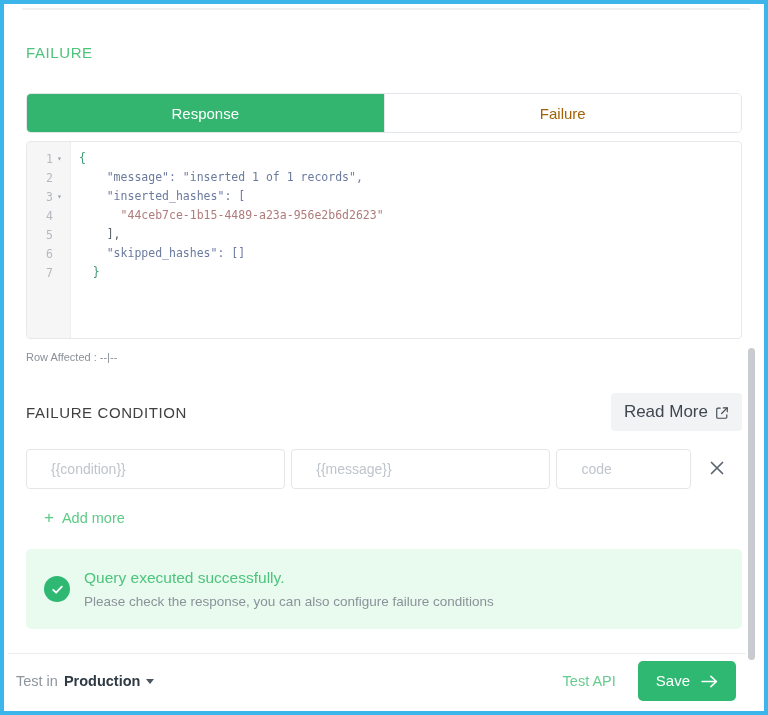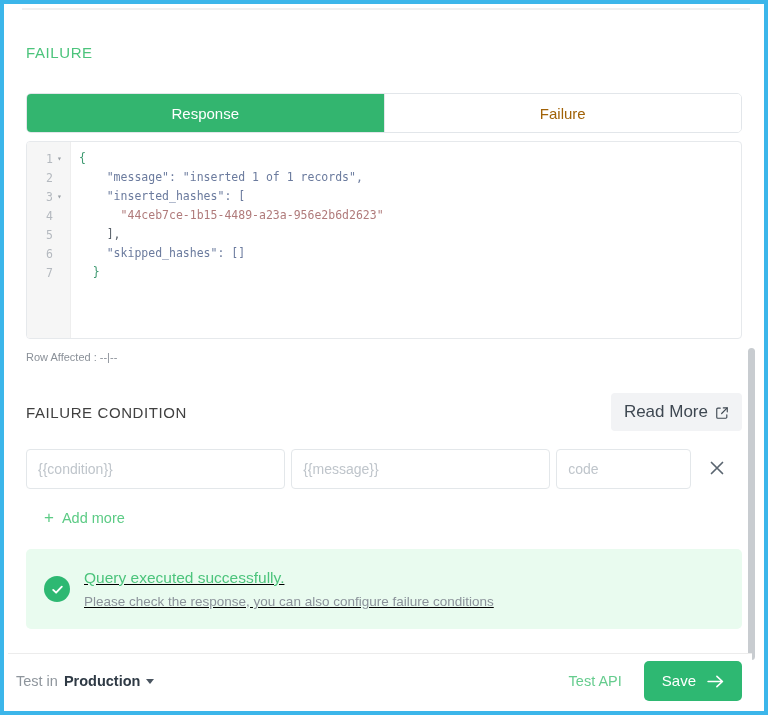--- a/index.html
+++ b/index.html
@@ -175,21 +175,21 @@
   .fc-row {
     display: flex;
     align-items: center;
     margin-top: 18px;
     gap: 0px;
   }
   .fc-input {
     height: 40px;
     border: 1px solid #e3e7ea;
     border-radius: 4px;
-    padding: 0 11px;
+    padding: 0 24px;
     font-size: 14px;
     color: #3f4852;
     font-family: "Liberation Sans", sans-serif;
     background: #fff;
     outline: none;
   }
   .fc-input::placeholder { color: #bfc5cb; }
   .fc-cond { width: 265px; }
   .fc-msg  { width: 265px; margin-left: 6px; }
   .fc-code { width: 135px; margin-left: 6px; }
@@ -219,39 +219,38 @@
   
   .banner {
     margin-top: 22px;
     background: #e9fbef;
     border-radius: 5px;
     display: flex;
     align-items: center;
     gap: 14px;
     padding: 17px 18px;
     min-height: 80px;
-    text-decoration: underline;
   }
   .check-circle {
     width: 26px; height: 26px;
     border-radius: 50%;
     background: #2eb872;
     display: flex;
     align-items: center;
     justify-content: center;
     flex-shrink: 0;
   }
   .banner-text { display: flex; flex-direction: column; gap: 7px; }
   .banner-title { color: #4cc47c; font-size: 15.5px; }
   .banner-sub { color: #8b929a; font-size: 13.5px; }
 
   
   .bottom-bar {
     position: absolute;
-    left: 4px; right: 12px; bottom: 4px;
+    left: 4px; right: 18px; bottom: 4px;
     height: 54px;
     background: #ffffff;
     border-top: 1px solid #ececec;
     display: flex;
     align-items: center;
     padding: 0 10px 0 8px;
   }
   .test-in {
     display: flex;
     align-items: baseline;

